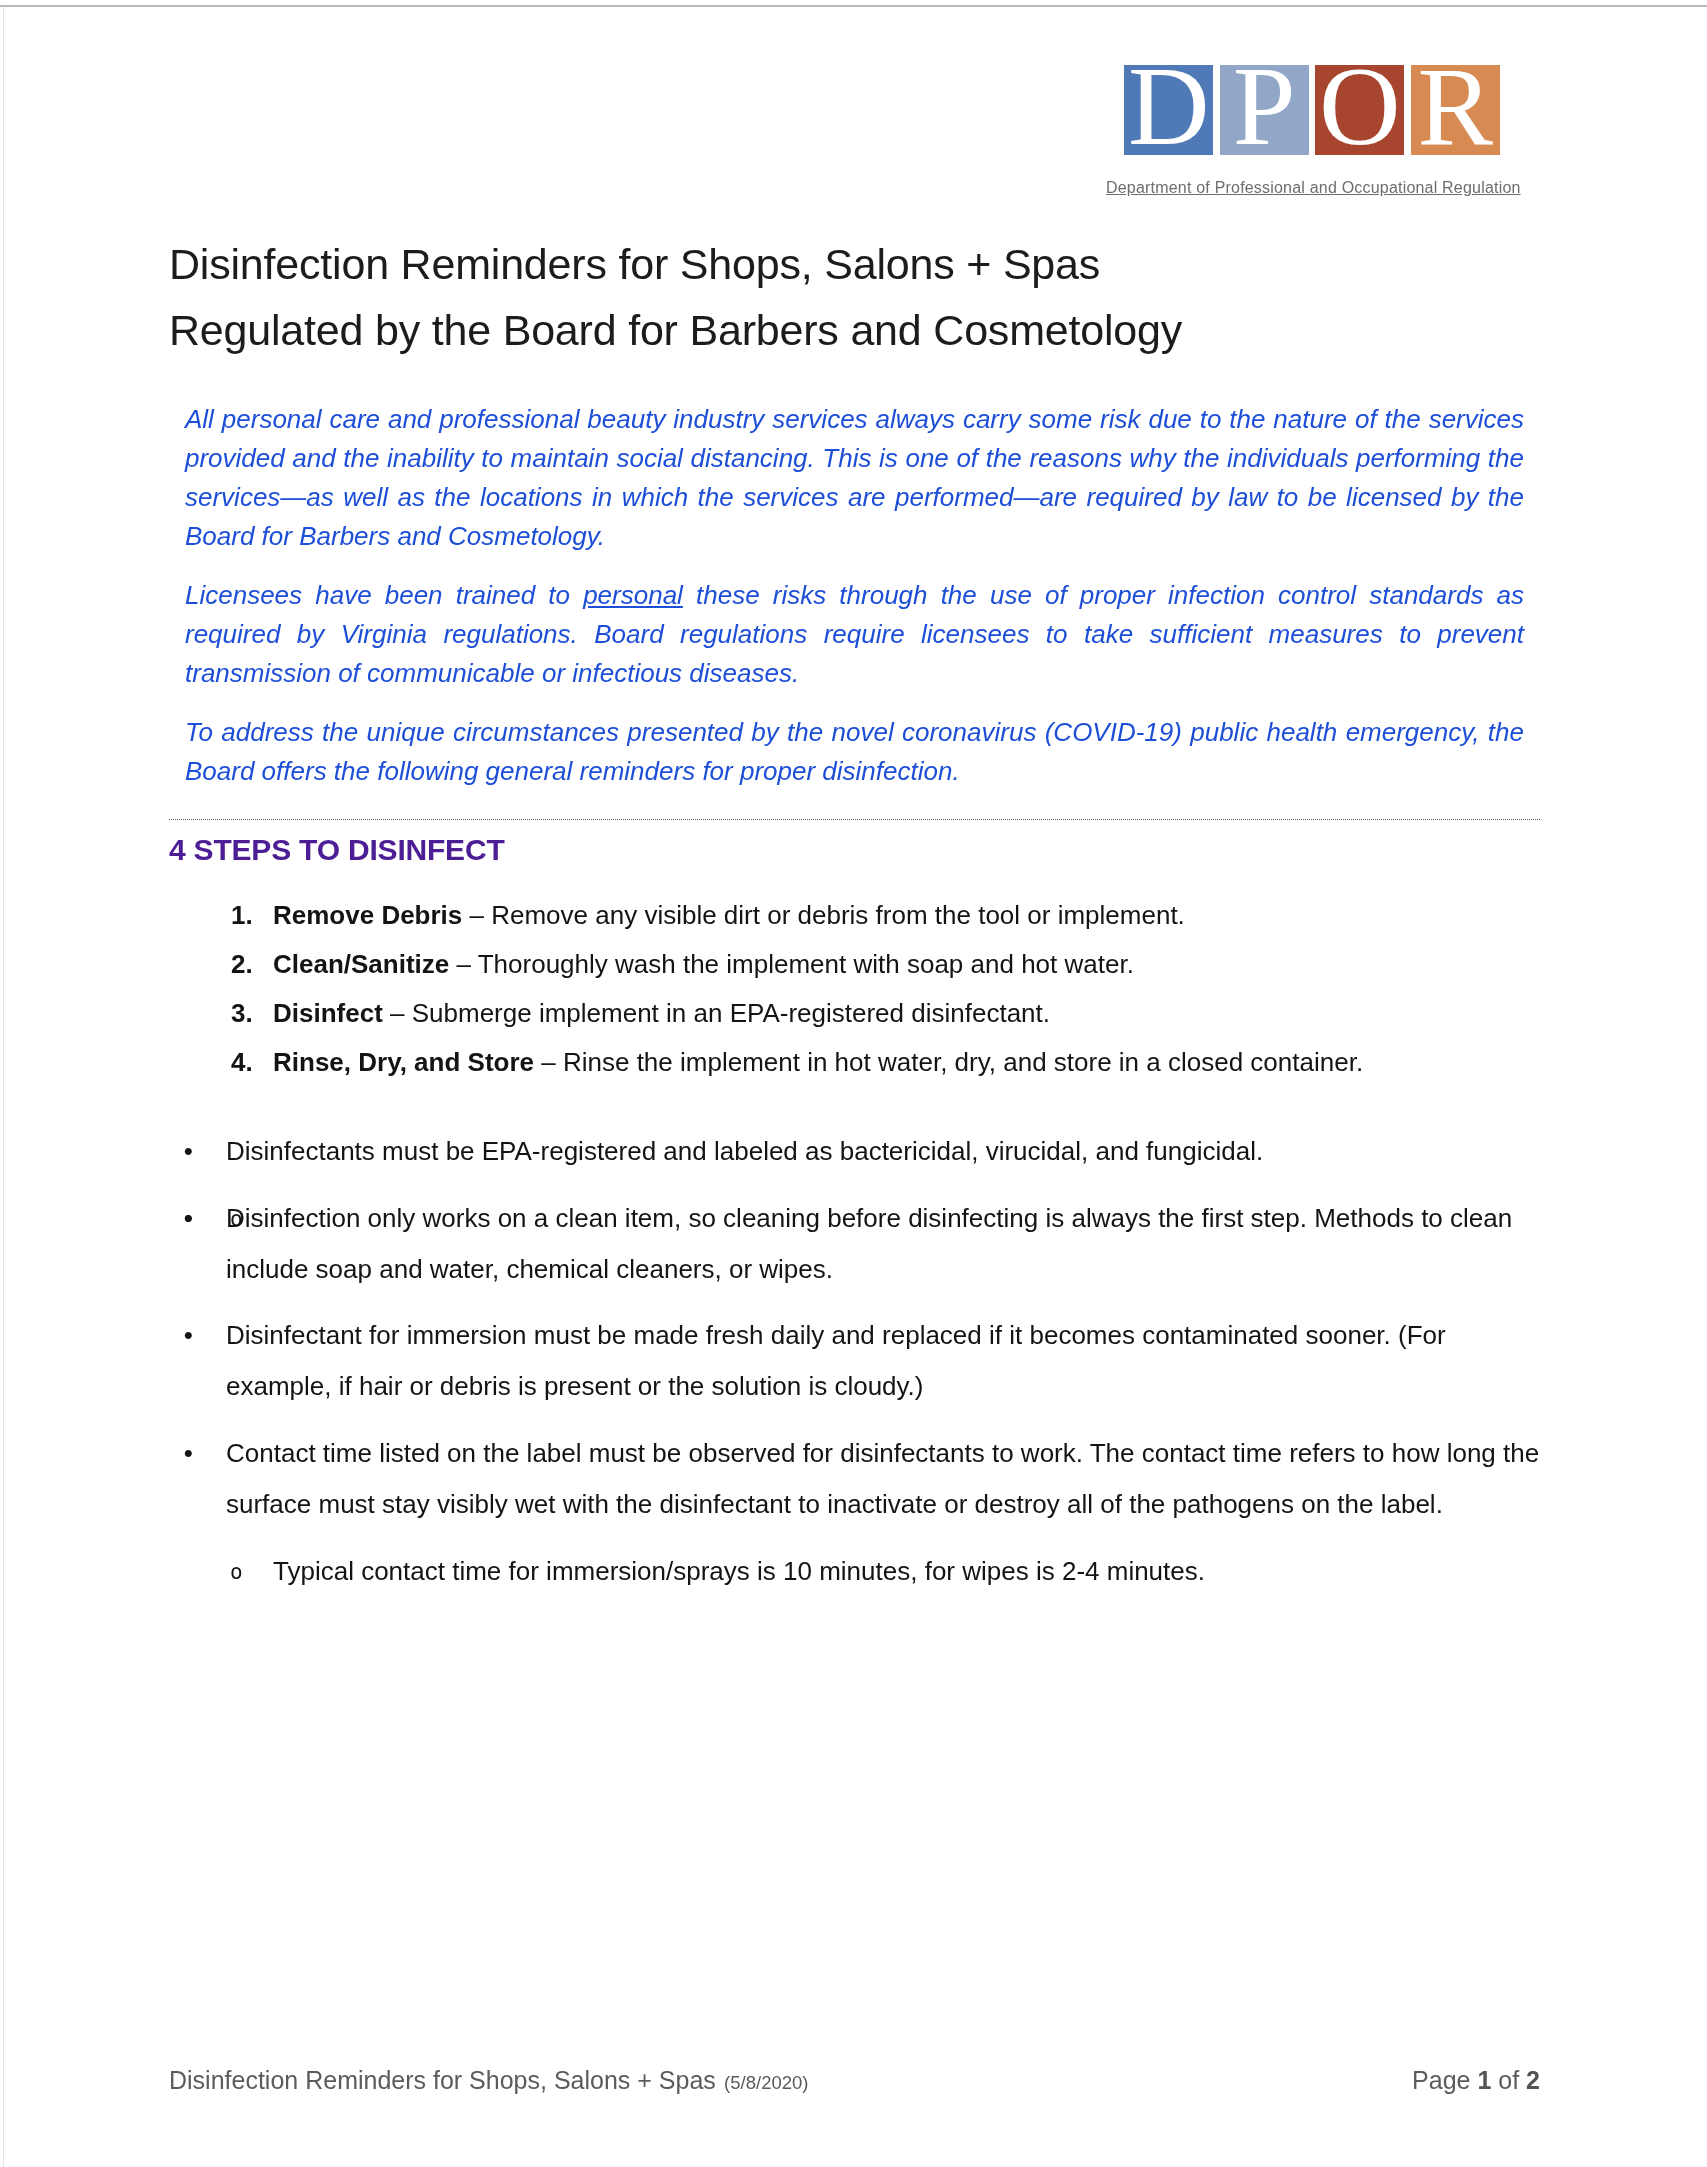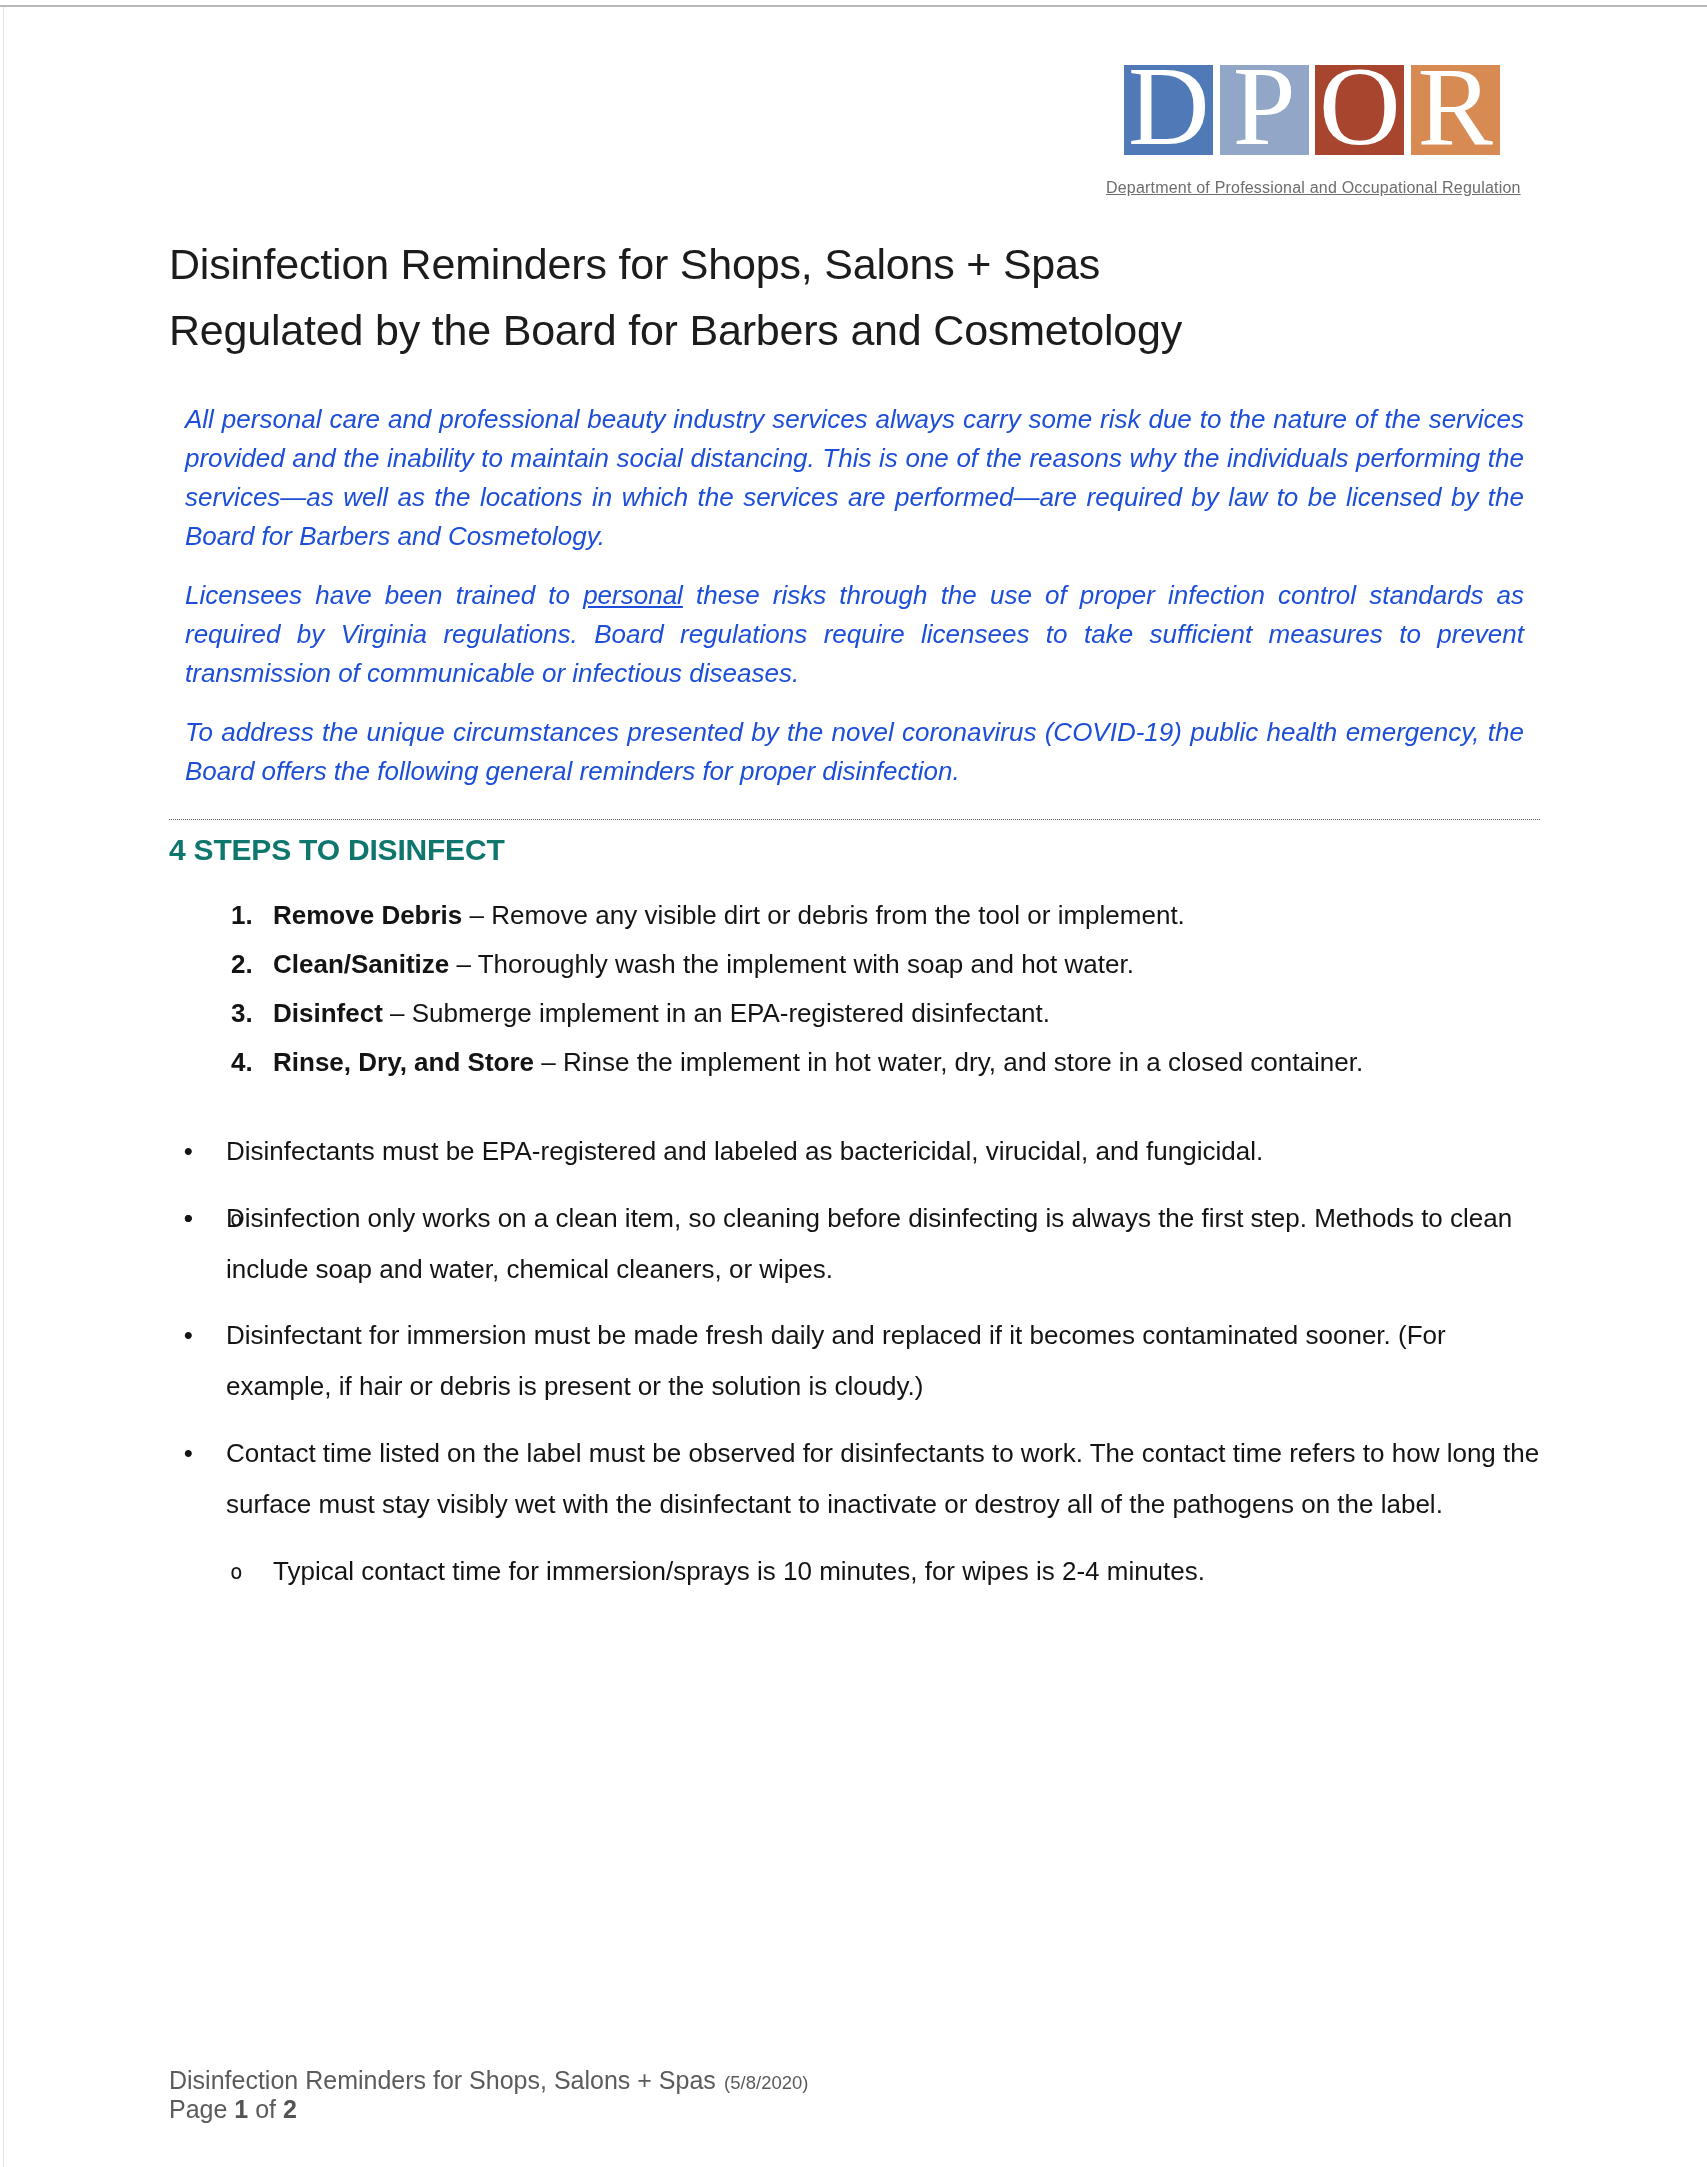--- a/index.html
+++ b/index.html
@@ -43,44 +43,43 @@
   .intro p {
     margin:16px; font-style:italic; font-size:26px;
     line-height:39px; text-align:justify; color:#1d4ed8;
   }
   .p1 { margin-top:37px !important; }
   .p2, .p3 { margin-top:20px !important; }
   .u { text-decoration:underline; }
 
   .rule { margin-top:28px; border-top:1.8px dotted #5a5a5a; height:0; width:100%; }
 
-  h2.sec { margin:13px 0 0 0; font-size:30px; font-weight:700; letter-spacing:-0.2px; color:#0f766e; }
+  h2.sec { margin:13px 0 0 0; font-size:30px; font-weight:700; letter-spacing:-0.2px; color:#4c1d95; }
 
   .steps { margin-top:24px; }
   .step { position:relative; padding-left:104px; line-height:49px; font-size:26px; color:#141414; }
   .step .num { position:absolute; left:62px; font-weight:700; }
   .step .lead { font-weight:700; }
 
   .bullets { margin-top:39px; font-size:26px; color:#141414; }
   .bl { position:relative; line-height:51px; margin-top:15.7px; }
   .bl:first-child { margin-top:0; }
   .bl.lvl1 { padding-left:57px; }
   .bl.lvl2 { padding-left:104px; }
   .bl.lvl1 .mk { position:absolute; left:14.8px; }
   .bl.lvl2 .mk {
     position:absolute; left:61px; top:0.9px;
     font-family:"DejaVu Sans Mono", monospace; font-size:21px;
   }
 
   
   .footer {
     position:absolute; left:169px; top:2066px; width:1371px;
-    display:flex; justify-content:space-between; align-items:flex-start;
+    display:flex; justify-content:space-between; align-items:center;
     color:#5b5b5b;
-    flex-direction:column;
   }
   .footer .doc { font-size:25px; }
   .footer .date { font-size:18.5px; margin-left:8.3px; }
   .footer .pg { font-size:25px; white-space:nowrap; }
   .footer .pg b { font-weight:700; color:#545454; }
 </style>
 </head>
 <body>
 
 <div class="top-edge"></div>

